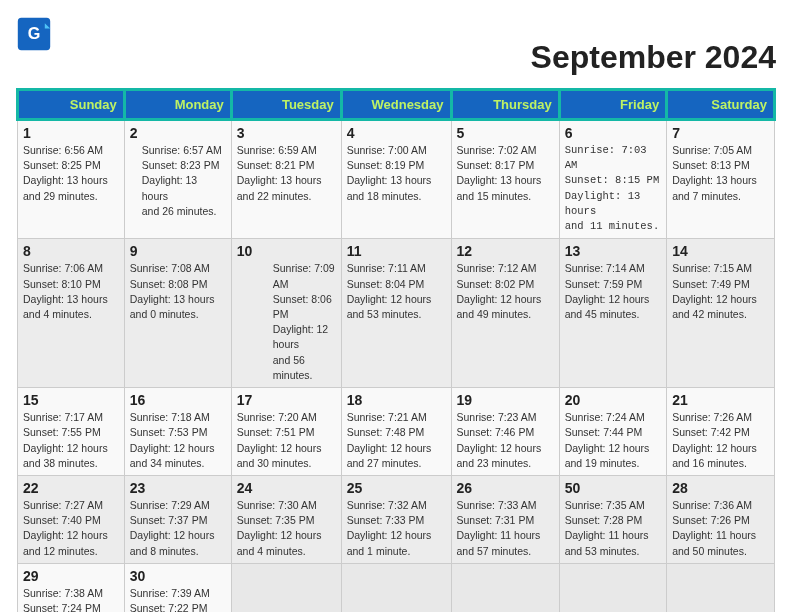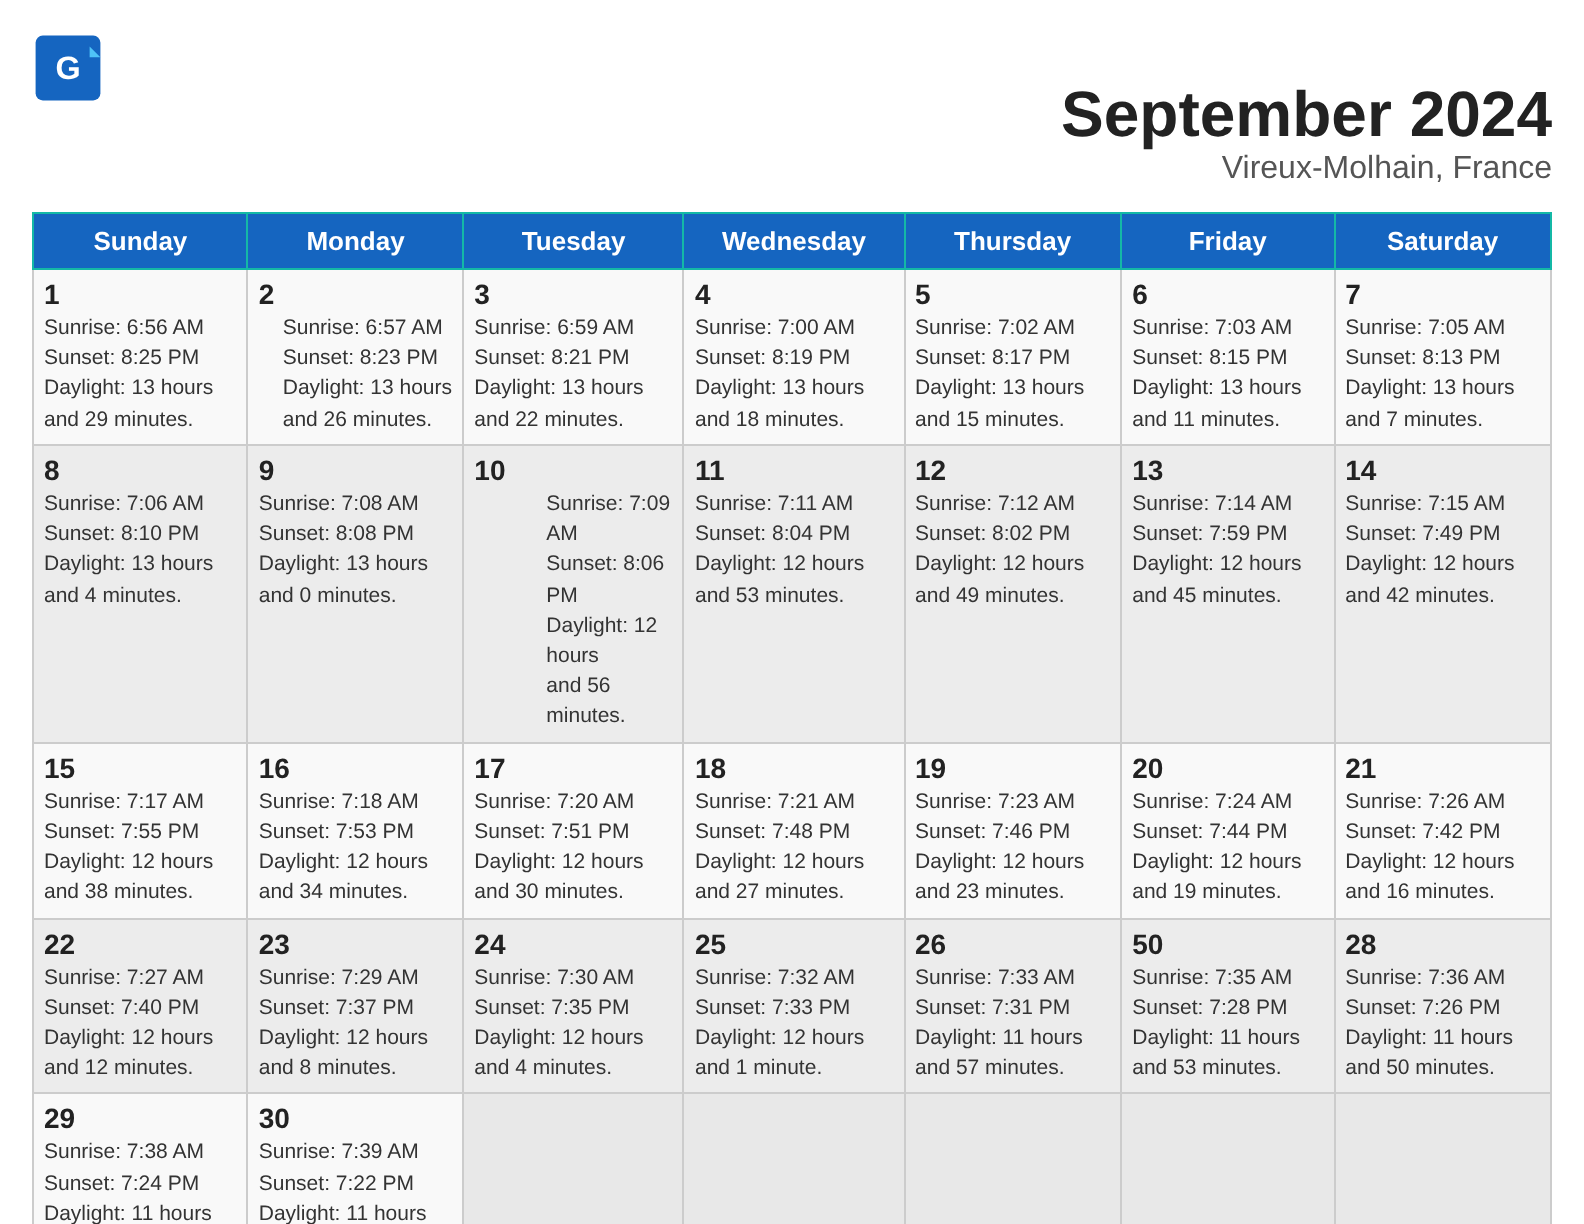--- a/index.html
+++ b/index.html
@@ -33,26 +33,26 @@
     .title-block { text-align: right; margin-top: 23px; }
     .month-title { font-size: 32px; font-weight: bold; color: #222; }
     .location-title { font-size: 16px; color: #555; }
     table {
       width: 100%;
       border-collapse: collapse;
       font-size: 11px;
     }
     thead tr th {
       background-color: #1565c0;
-      color: #ffffff;
-      text-align: center;
+      color: #bef264;
+      text-align: right;
       padding: 6px 6px;
       font-size: 13px;
       font-weight: bold;
-      border: 1px solid #14b8a6;
+      border: 3px solid #14b8a6;
     }
     tbody tr td {
       vertical-align: top;
       border: 1px solid #ccc;
       padding: 4px 5px;
       width: 113px;
       min-height: 80px;
       background: #fff;
     }
     tbody tr:nth-child(odd) td { background: #f9f9f9; }
@@ -77,21 +77,20 @@
 <div class="header">
   <div class="logo">
     <svg class="logo-icon" viewBox="0 0 40 40">
       <rect x="2" y="2" width="36" height="36" rx="4" fill="#1565c0"></rect>
       <text x="20" y="26" text-anchor="middle" fill="white" font-size="18" font-weight="bold" font-family="Arial">G</text>
       <polygon points="32,8 38,14 32,14" fill="#4fc3f7"></polygon>
     </svg>
   </div>
   <div class="title-block">
     <div class="month-title">September 2024</div>
-    <div class="location-title">Vireux-Molhain, France</div>
   </div>
 </div>
 
 <table>
   <thead>
     <tr>
     <th>Sunday</th>
         <th>Monday</th>
         <th>Tuesday</th>
         <th>Wednesday</th>
@@ -132,21 +131,21 @@
         </td>
         <td>
           <span class="day-num">5</span>
           <div class="day-info" style="white-space: pre-line;">Sunrise: 7:02 AM
 Sunset: 8:17 PM
 Daylight: 13 hours
 and 15 minutes.</div>
         </td>
         <td>
           <span class="day-num">6</span>
-          <div class="day-info" style="white-space: pre-line;">Sunrise: 7:03 AM
+          <div class="day-info" style="white-space: pre-line; font-family: Liberation Mono, monospace;">Sunrise: 7:03 AM
 Sunset: 8:15 PM
 Daylight: 13 hours
 and 11 minutes.</div>
         </td>
         <td>
           <span class="day-num">7</span>
           <div class="day-info" style="white-space: pre-line;">Sunrise: 7:05 AM
 Sunset: 8:13 PM
 Daylight: 13 hours
 and 7 minutes.</div>

